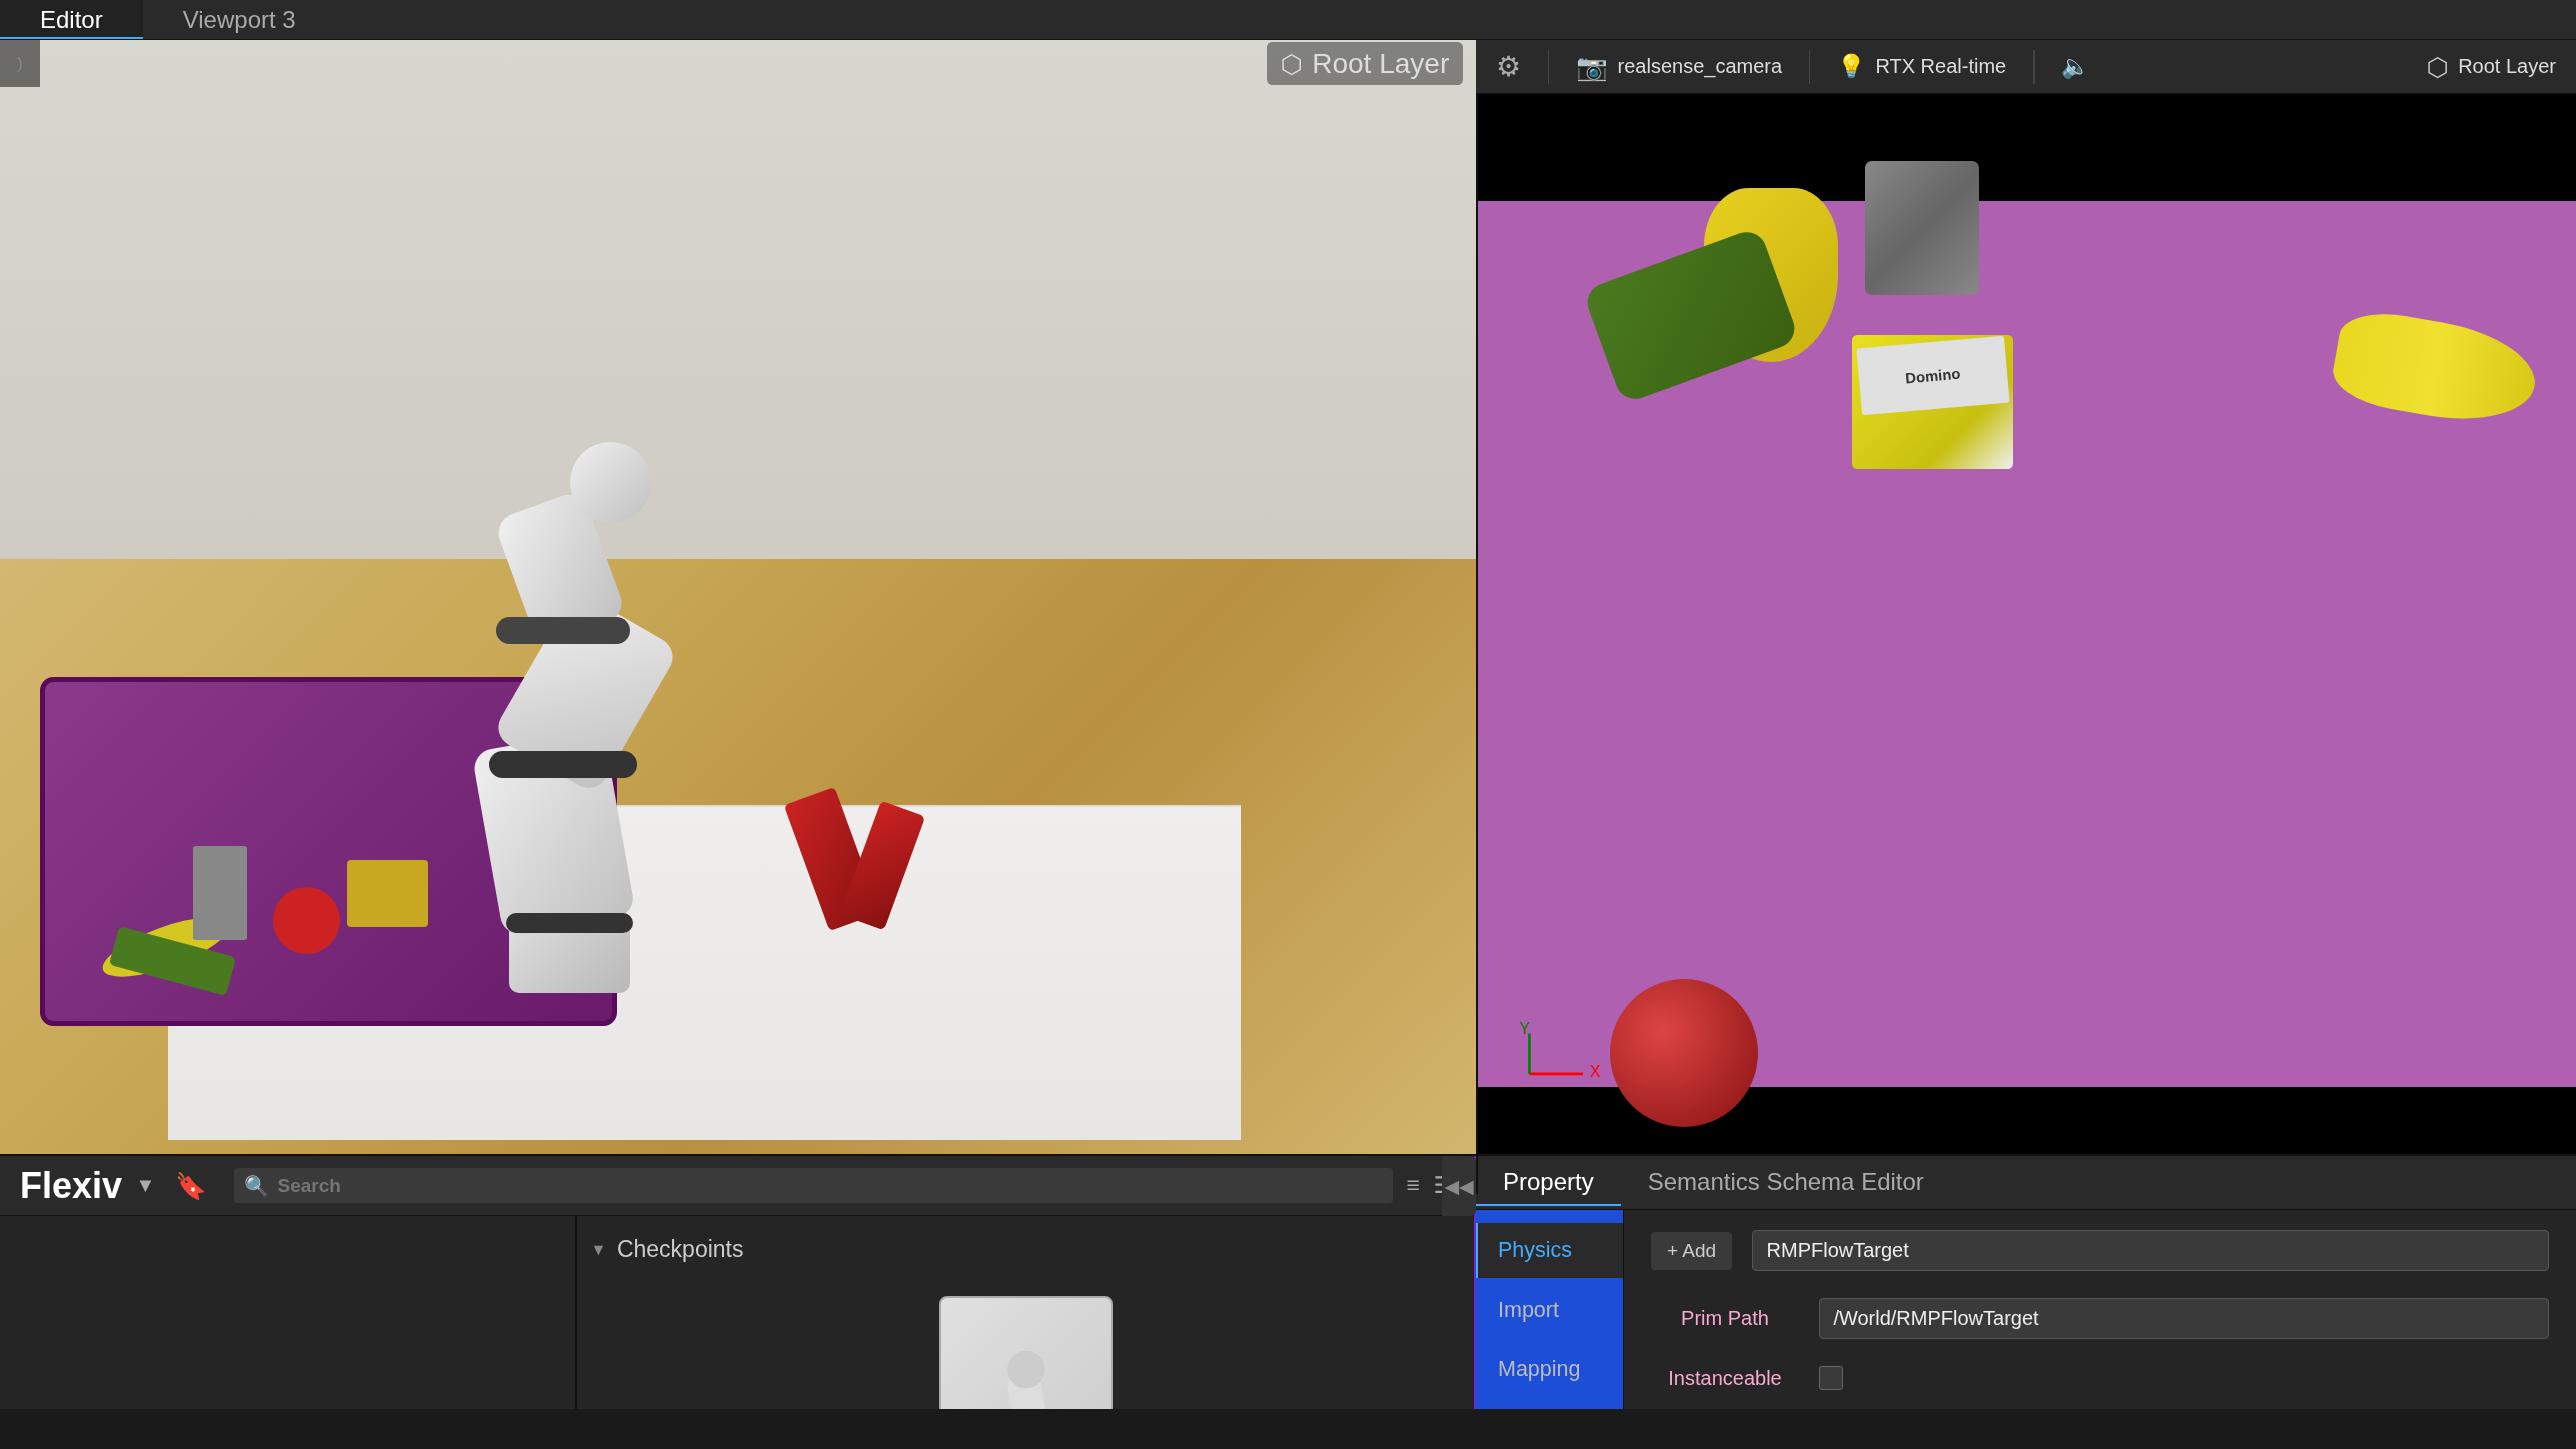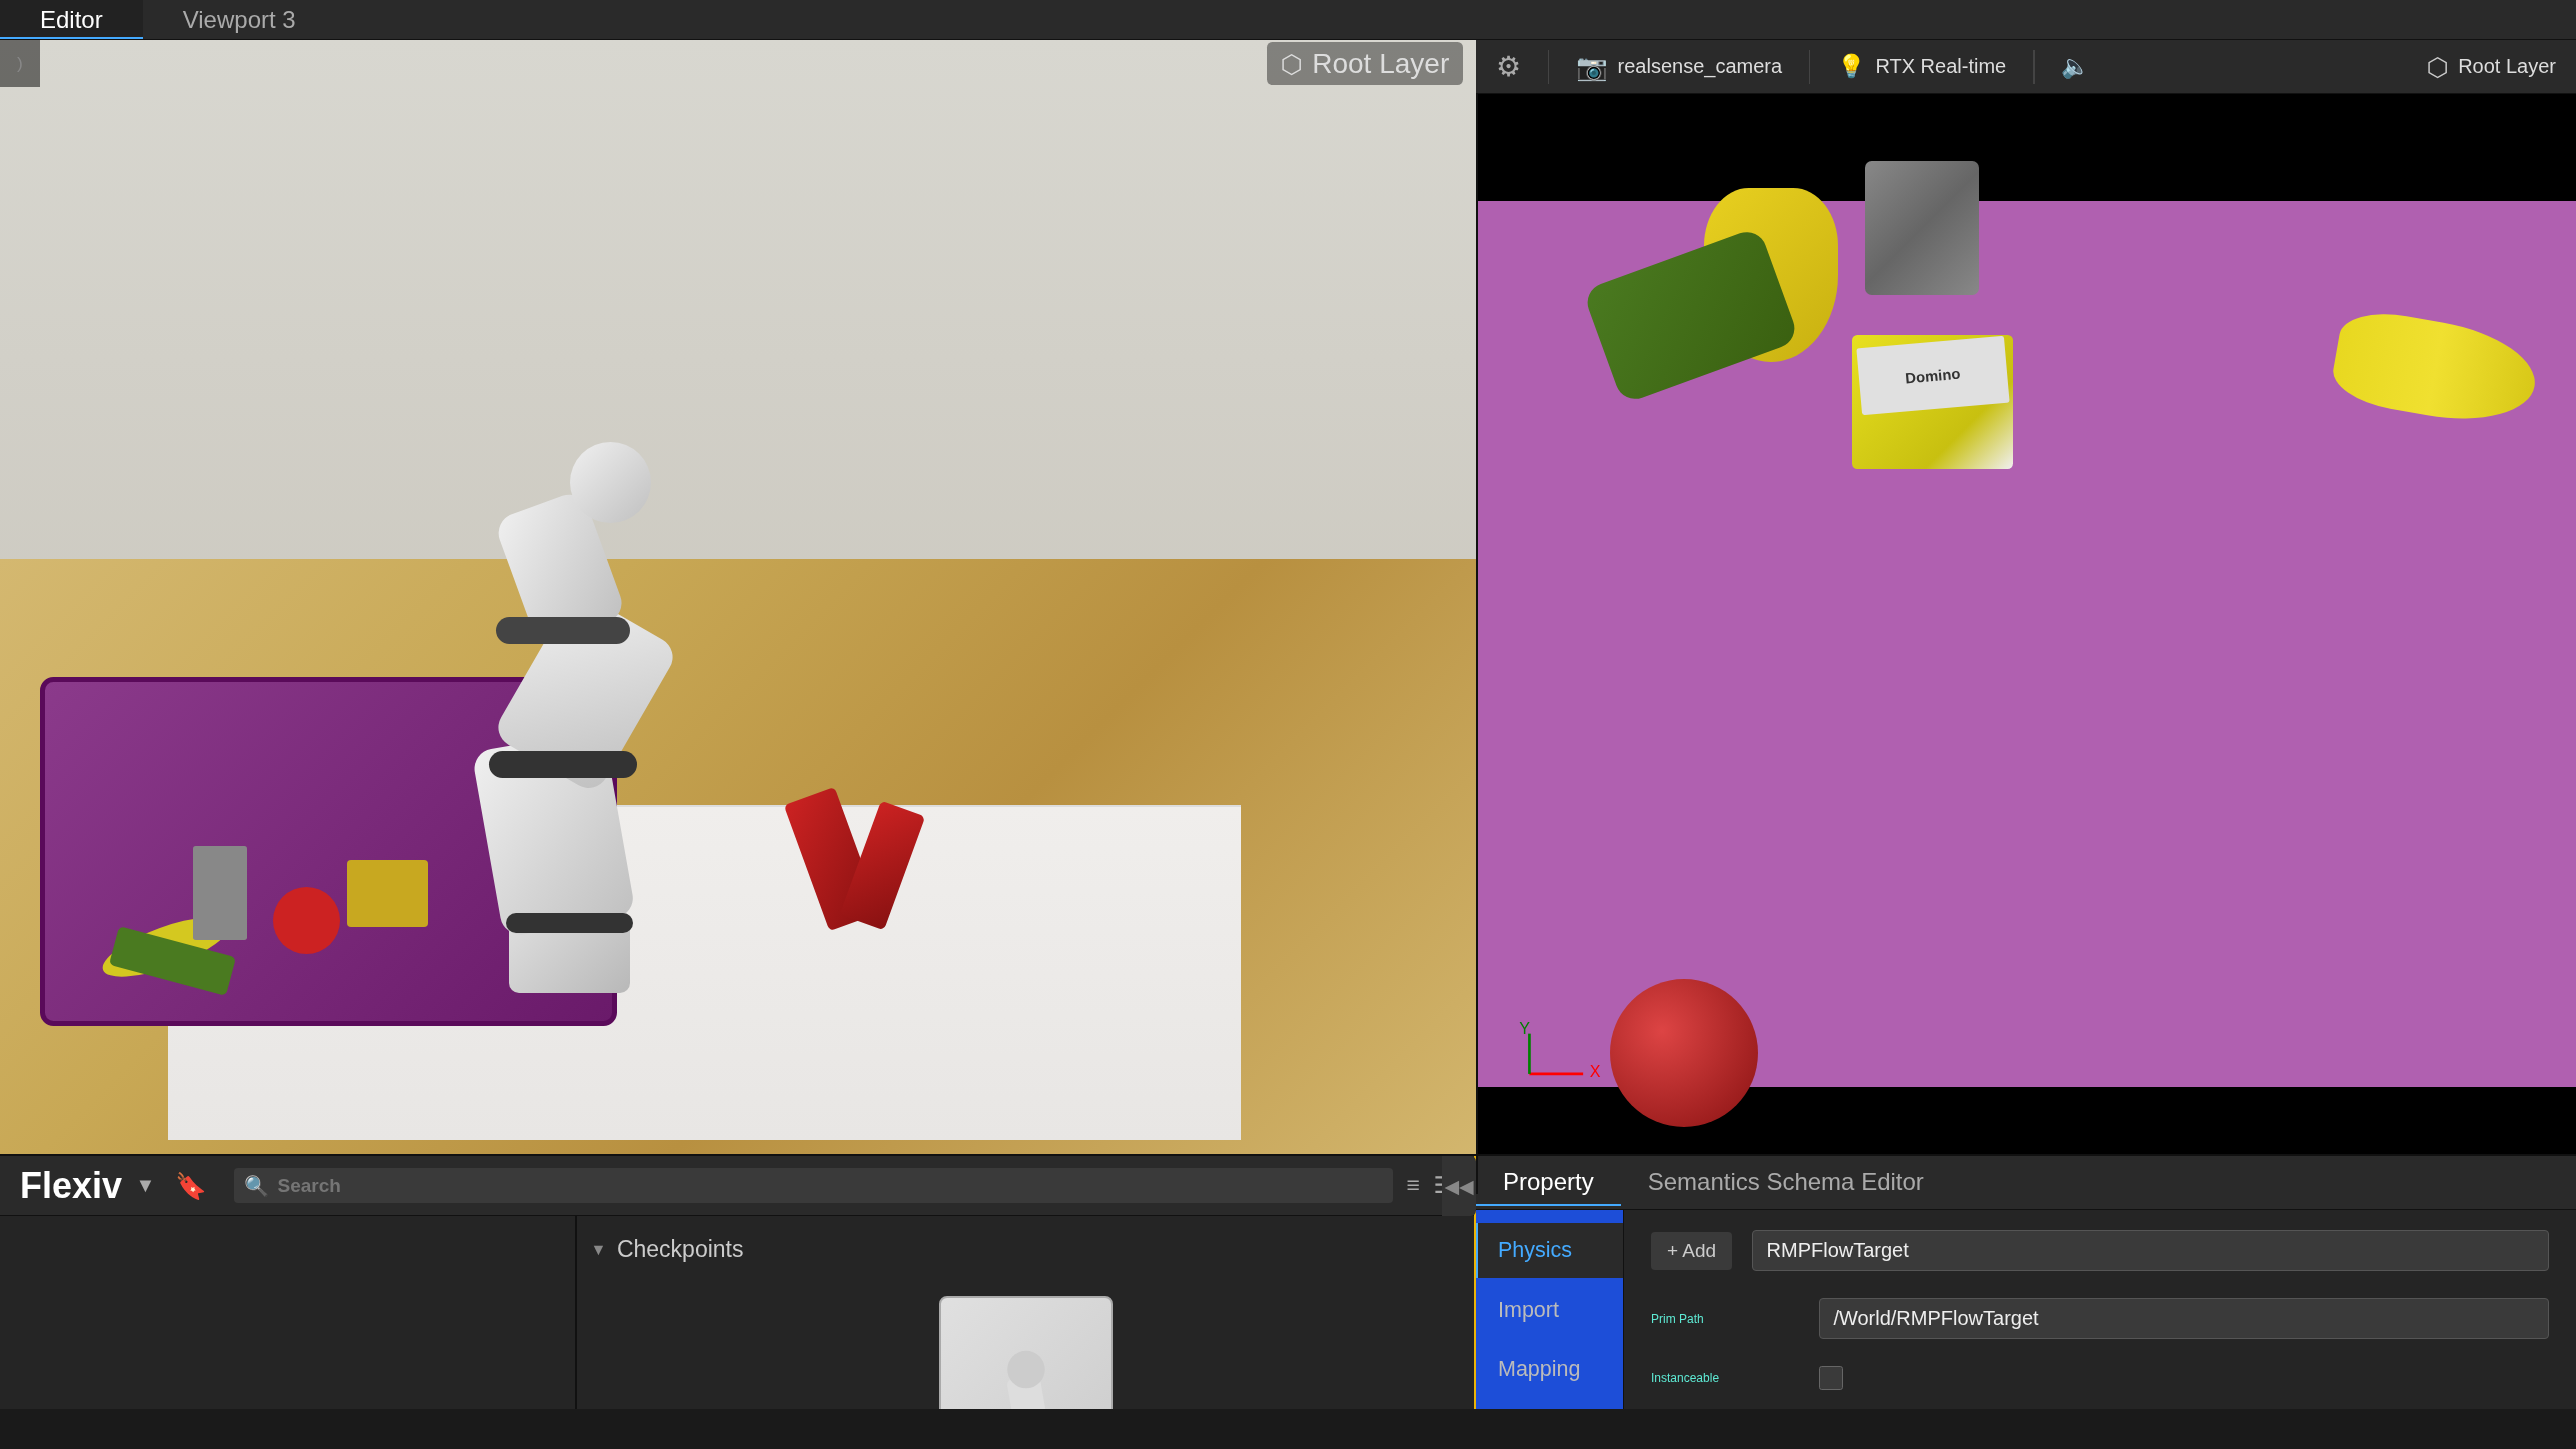--- a/index.html
+++ b/index.html
@@ -307,21 +307,21 @@
       display: flex;
       background: #252525;
       border-top: 2px solid #111;
     }
 
     
     .scene-graph-panel {
       width: 1476px;
       height: 100%;
       background: #7f1d1d;
-      border-right: 2px solid #eab308;
+      border-right: 2px solid #6d28d9;
       display: flex;
       flex-direction: column;
     }
 
     .scene-graph-header {
       height: 60px;
       background: #2a2a2a;
       display: flex;
       align-items: center;
       padding: 0 20px;
@@ -514,23 +514,24 @@
       background: #3a3a3a;
       border: none;
       color: #ccc;
       font-size: 19px;
       padding: 8px 16px;
       border-radius: 4px;
       cursor: pointer;
     }
 
     .prop-field-label {
-      font-size: 12px;
-      color: #5eead4;
+      font-size: 20px;
+      color: #f9a8d4;
       min-width: 148px;
+      text-align: center;
     }
 
     .prop-field-value {
       background: #3a3a3a;
       border: 0.7px solid #555;
       border-radius: 4px;
       padding: 8px 13.4px;
       font-size: 20px;
       color: #eee;
       flex: 1;

